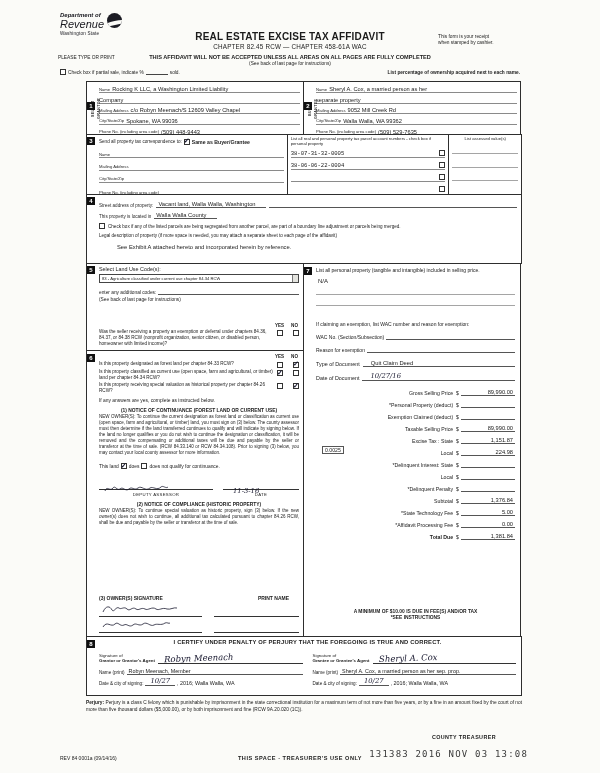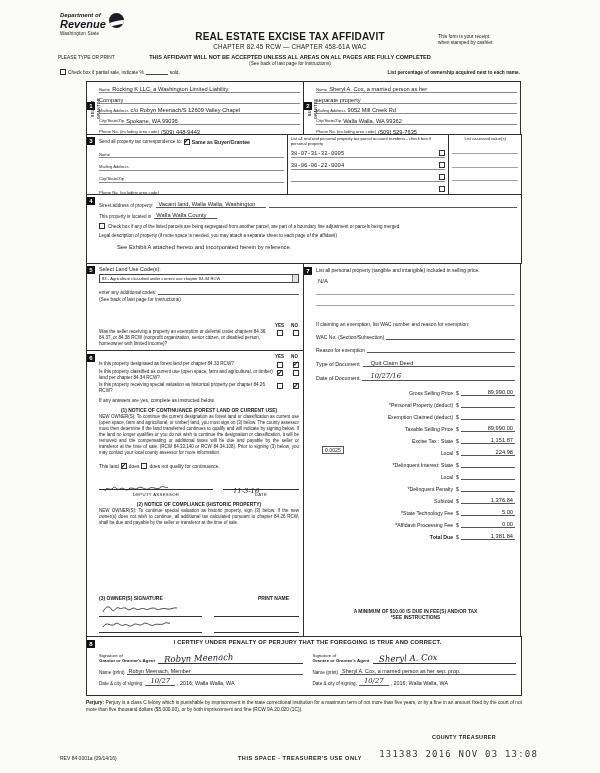--- a/index.html
+++ b/index.html
@@ -6,21 +6,21 @@
 *{margin:0;padding:0;box-sizing:border-box}
 html,body{width:600px;height:773px}
 body{background:#cfcfcb;font-family:"Liberation Sans",sans-serif;color:#1b1b1b}
 .sheet{position:relative;width:600px;height:773px;background:#fbfbf8;overflow:hidden}
 
 
 .hd{position:absolute;left:58px;top:10px;width:464px}
 .logo{position:absolute;left:2px;top:2px;display:flex;align-items:flex-start;gap:3px}
 .lg-txt{line-height:1;color:#17171e}
 .lg1{font-size:6px;font-weight:bold;font-style:italic}
-.lg2{font-size:11px;font-weight:bold;font-style:italic;margin-top:1px}
+.lg2{font-size:11px;font-weight:normal;font-style:italic;margin-top:1px}
 .lg3{font-size:4.6px;margin-top:2px;letter-spacing:.2px}
 .lg-circ{width:15px;height:15px;border-radius:50%;background:#1c1c24;position:relative;overflow:hidden;margin-top:1px}
 .lg-circ::after{content:"";position:absolute;left:-3px;top:8px;width:22px;height:4px;background:#fbfbf8;border-radius:50% 50% 0 0;transform:rotate(-12deg)}
 .title{text-align:center;font-weight:bold;font-size:10px;padding-top:21px;letter-spacing:.2px}
 .chapter{text-align:center;font-size:6.3px;margin-top:1px;letter-spacing:.2px}
 .receipt{position:absolute;right:0;top:24px;font-size:4.8px;width:84px;line-height:1.35}
 .hrow{display:flex;align-items:baseline;margin-top:4px}
 .please{font-size:4.8px;width:86px;flex:none}
 .warn{flex:1;text-align:center;font-size:5.6px;font-weight:bold}
 .hspacer{width:86px;flex:none}
@@ -156,21 +156,21 @@
 .n8val{flex:1;border-bottom:1px solid #555;font-size:5.4px;white-space:nowrap;padding-left:2px}
 .d8row{display:flex;align-items:flex-end;gap:2px;height:11px}
 .d8hand{border-bottom:1px solid #555;font-size:6.8px;padding:0 5px;line-height:1}
 .d8rest{font-size:5.4px;white-space:nowrap}
 
 
 .perjury{margin-top:4px;font-size:4.8px;line-height:1.38;text-align:justify}
 .county-treasurer{position:absolute;right:104px;top:734px;font-size:5.4px;font-weight:bold;letter-spacing:.4px}
 .rev-no{position:absolute;left:60px;top:755px;font-size:5px}
 .treasurer-space{position:absolute;left:0;right:0;top:755px;text-align:center;font-size:5.6px;font-weight:bold;letter-spacing:.5px}
-.stamp{position:absolute;right:62px;top:749px;font-family:"DejaVu Sans Mono",monospace;font-size:9px;letter-spacing:1.2px;color:#3a3a3a}
+.stamp{position:absolute;right:72px;top:749px;font-family:"DejaVu Sans Mono",monospace;font-size:9px;letter-spacing:1.2px;color:#3a3a3a}
 </style>
 </head>
 <body>
 
 <div class="sheet">
 
   <header class="hd">
     <div class="logo">
       <div class="lg-txt">
         <div class="lg1">Department of</div>

